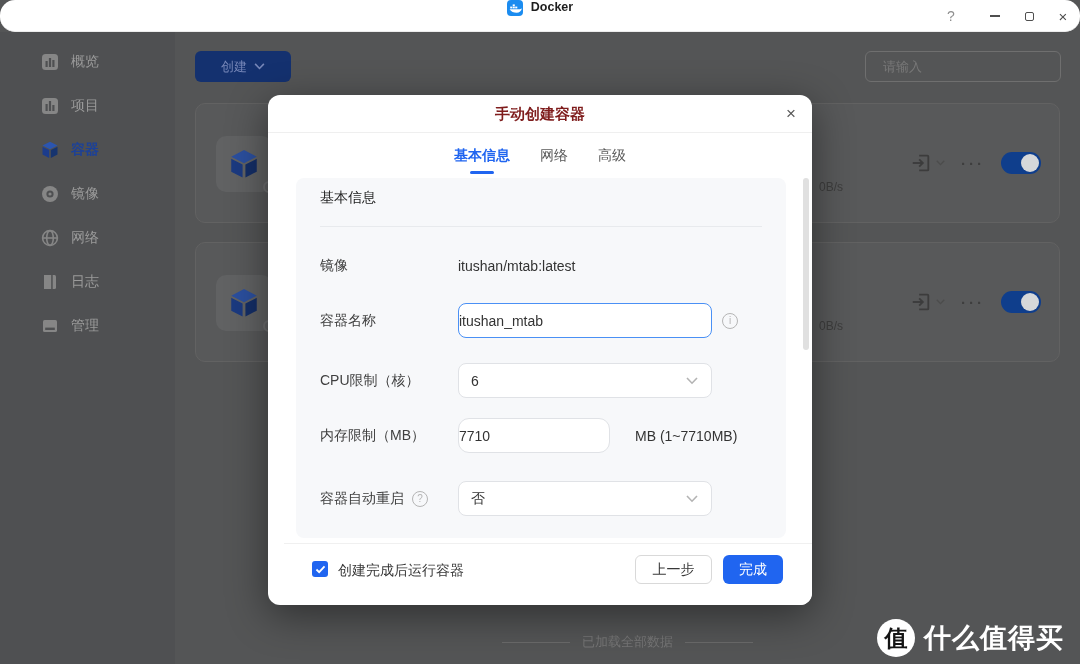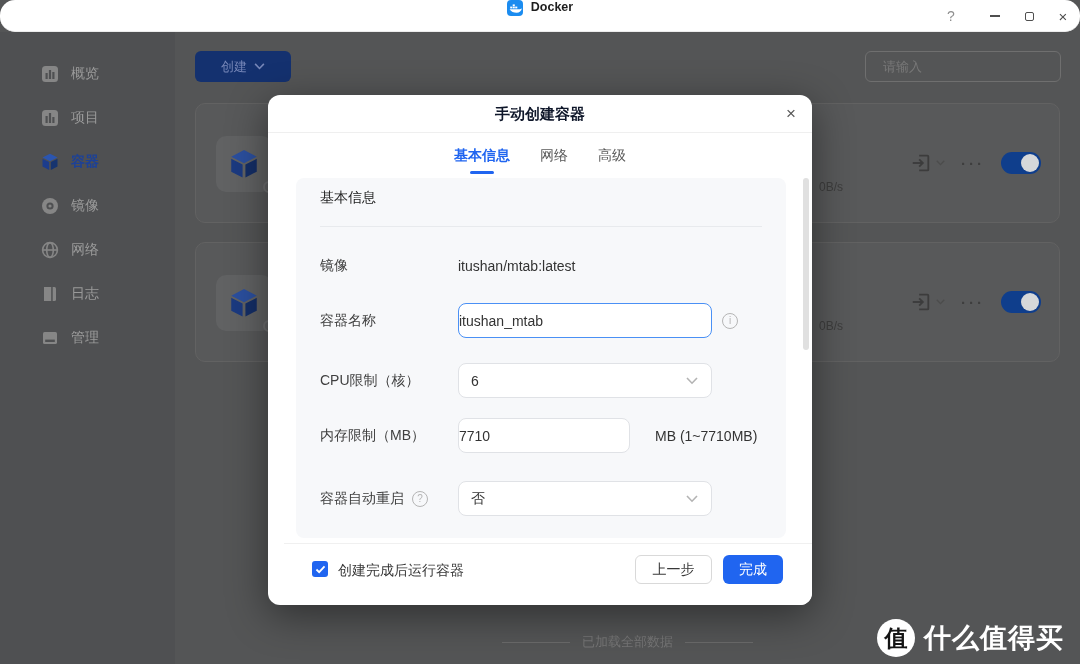--- a/index.html
+++ b/index.html
@@ -14,21 +14,21 @@
   .app-logo svg { position:absolute; inset:0; }
   .app-title { font-size:12.5px; font-weight:600; color:#1e1e1e; }
   .win-controls { position:absolute; right:0; top:0; height:32px; display:flex; align-items:center; }
   .win-btn { width:34px; height:32px; display:flex; align-items:center; justify-content:center; color:#4f4f4f; }
   .help-btn { color:#8f8f8f; font-size:14px; margin-right:10px; }
   .min-glyph { display:block; width:10px; height:1.5px; background:#4f4f4f; }
   .max-glyph { display:block; width:9px; height:9px; border:1.4px solid #4f4f4f; border-radius:2px; }
   .close-glyph { font-size:15px; line-height:1; }
 
   
-  .sidebar { position:absolute; left:0; top:32px; width:175px; height:632px; background:#4f5052; padding-top:20px; z-index:1; }
+  .sidebar { position:absolute; left:0; top:32px; width:175px; height:632px; background:#4f5052; padding-top:8px; z-index:1; }
   .side-item { height:44px; display:flex; align-items:center; padding-left:40px; gap:11px; color:#9a9a9a; cursor:pointer; }
   .side-item .s-ico { width:20px; height:20px; color:#868686; flex:0 0 auto; }
   .side-item span.lbl { font-size:14px; }
   .side-item.active { color:#1d4197; font-weight:700; }
   .side-item.active .s-ico { color:#1d4197; }
 
   
   .main { position:absolute; left:175px; top:32px; width:905px; height:632px; background:#545556; z-index:1; }
   .create-btn { position:absolute; left:20px; top:19px; width:96px; height:31px; border-radius:6px;
     background:#14316f; display:flex; align-items:center; justify-content:center; gap:7px; cursor:pointer; }
@@ -57,40 +57,40 @@
   
   .watermark { position:absolute; right:16px; bottom:7px; display:flex; align-items:center; gap:9px; z-index:50; }
   .wm-circle { width:38px; height:38px; border-radius:50%; background:#ffffff; display:flex; align-items:center; justify-content:center;
     font-size:23px; font-weight:700; color:#141414; }
   .wm-text { font-size:27px; font-weight:700; color:#ffffff; letter-spacing:1px; }
 
   
   .modal { position:absolute; left:268px; top:95px; width:544px; height:510px; background:#ffffff; border-radius:12px;
     box-shadow:0 10px 40px rgba(0,0,0,.45); z-index:40; }
   .modal-header { position:relative; height:38px; border-bottom:1px solid #efefef; }
-  .modal-title { text-align:center; line-height:38px; font-size:15px; font-weight:600; color:#0f172a; }
+  .modal-title { text-align:center; line-height:38px; font-size:15px; font-weight:600; color:#7f1d1d; }
   .modal-close { position:absolute; right:16px; top:0; height:38px; display:flex; align-items:center; color:#595959; font-size:17px; cursor:pointer; }
   .tabs { height:45px; display:flex; align-items:center; justify-content:center; gap:30px; }
   .tab { position:relative; font-size:14px; color:#595959; cursor:pointer; }
   .tab.active { color:#2065f0; font-weight:700; }
   .tab.active::after { content:""; position:absolute; left:50%; transform:translateX(-50%); bottom:-9px; width:24px; height:3px;
     border-radius:2px; background:#2065f0; }
 
   .modal-body { position:absolute; left:28px; top:83px; width:490px; height:360px; background:#f7f8fa; border-radius:8px; }
   .scroll-thumb { position:absolute; right:3px; top:83px; width:6px; height:172px; border-radius:3px; background:#e0e0e0; }
   .section-title { position:absolute; left:24px; top:11px; font-size:14px; font-weight:500; color:#212121; }
   .section-divider { position:absolute; left:24px; right:24px; top:48px; height:1px; background:#e8eaed; }
   .form-row { position:absolute; left:24px; right:24px; height:35px; display:flex; align-items:center; }
   .form-row .f-label { width:138px; flex:0 0 auto; font-size:14px; color:#3f3f3f; display:flex; align-items:center; gap:8px; }
   .r-image { top:70px; } .r-name { top:125px; } .r-cpu { top:185px; } .r-mem { top:240px; } .r-restart { top:303px; }
   .plain-value { font-size:14px; color:#333333; }
   .text-input { height:35px; border-radius:8px; background:#fff; border:1px solid #e0e2e6; padding:0 0; font-size:14px; color:#333;
     font-family:inherit; outline:none; }
   .text-input.focused { border:1.5px solid #4a90f5; }
-  .w-wide { width:254px; } .w-small { width:172px; }
+  .w-wide { width:254px; } .w-small { width:152px;border-radius:11px; }
   .select-box { position:relative; width:254px; height:35px; border:1px solid #e0e2e6; border-radius:8px; background:#fff;
     display:flex; align-items:center; padding:0 12px; font-size:14px; color:#333; cursor:pointer; }
   .select-box .chev { position:absolute; right:13px; top:50%; transform:translateY(-50%); }
   .suffix { margin-left:25px; font-size:14px; color:#333; white-space:nowrap; }
   .circle-ico { width:16px; height:16px; border-radius:50%; border:1.4px solid #b5b5b5; color:#b5b5b5; display:flex;
     align-items:center; justify-content:center; font-size:10px; line-height:1; flex:0 0 auto; }
   .info-after { margin-left:10px; }
 
   .modal-footer { position:absolute; left:16px; right:0; bottom:0; height:62px; border-top:1px solid #f0f0f0; border-radius:0 0 12px 12px; background:#fff; }
   .checkbox { position:absolute; left:28px; top:17px; width:16px; height:16px; border-radius:3px; background:#2065f0;

